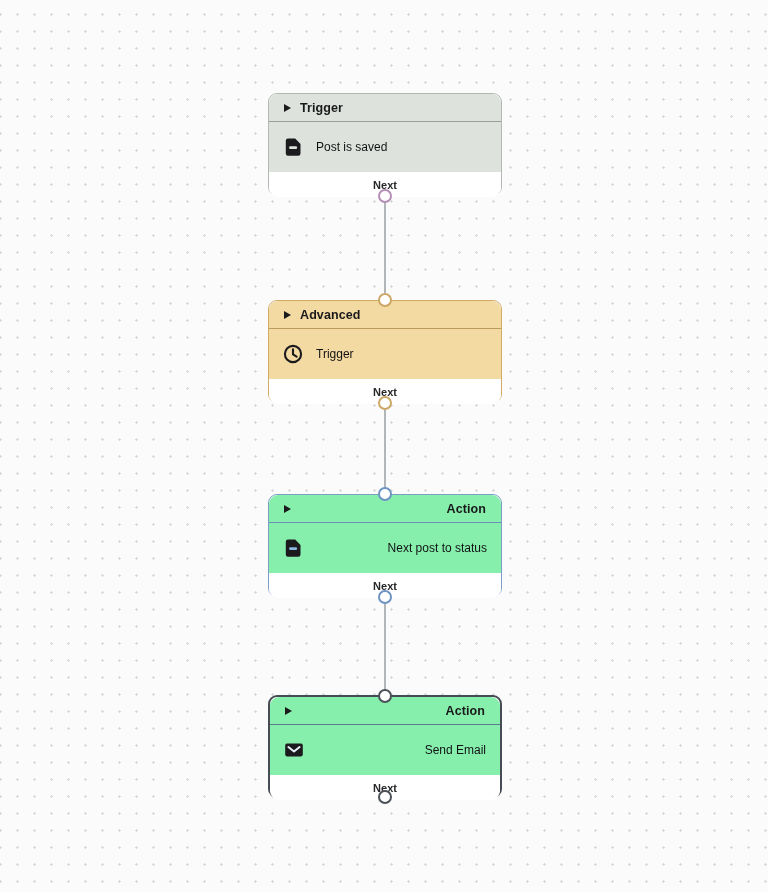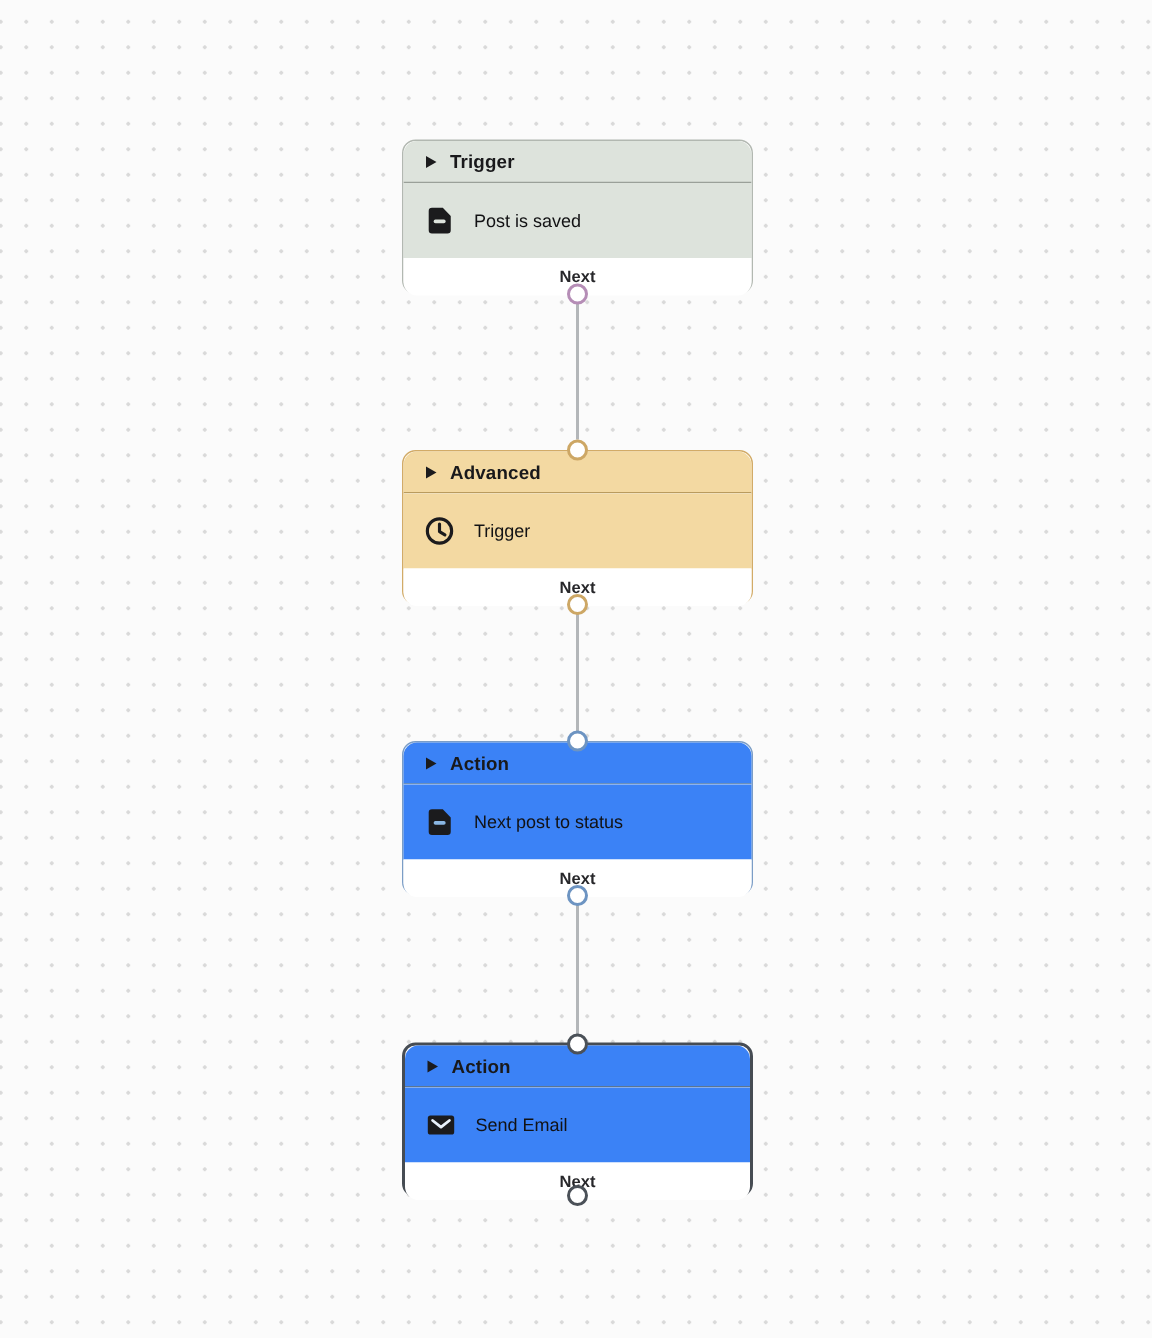--- a/index.html
+++ b/index.html
@@ -95,21 +95,21 @@
   .node--trigger .node__header { border-bottom: 1px solid #9aa099; }
   .node--trigger .knockout     { fill: #dde3dc; }
 
   .node--advanced { border: 1px solid #d2ab67; }
   .node--advanced .node__header,
   .node--advanced .node__body   { background: #f3d9a2; }
   .node--advanced .node__header { border-bottom: 1px solid #b99b5e; }
 
   .node--action   { border: 1px solid #7b9dc6; }
   .node--action .node__header,
-  .node--action .node__body   { background: #3b82f6; }
+  .node--action .node__body   { background: #86efac; justify-content: space-between; }
   .node--action .node__header { border-bottom: 1px solid #6b90ba; }
   .node--action .knockout     { fill: #8ab6e2; }
 
   .node--selected { border: 2px solid #464c53; }
   .node--selected .node__header { border-bottom: 1px solid #5d7691; }
 
   
   .port {
     position: absolute;
     left: 50%;

